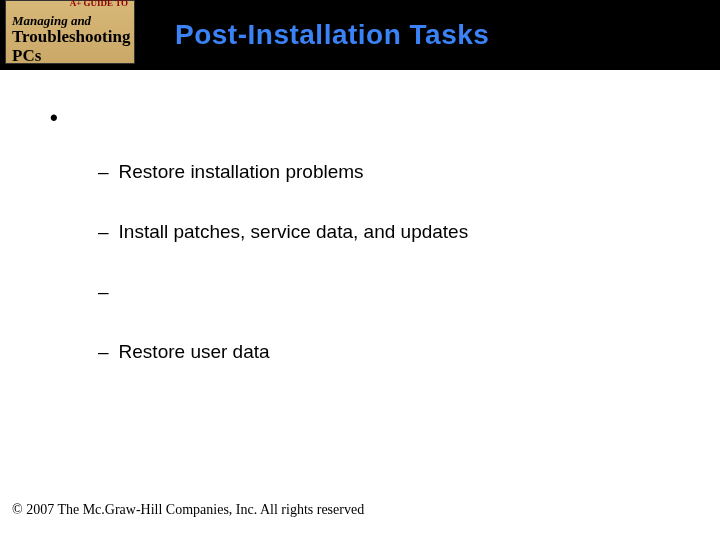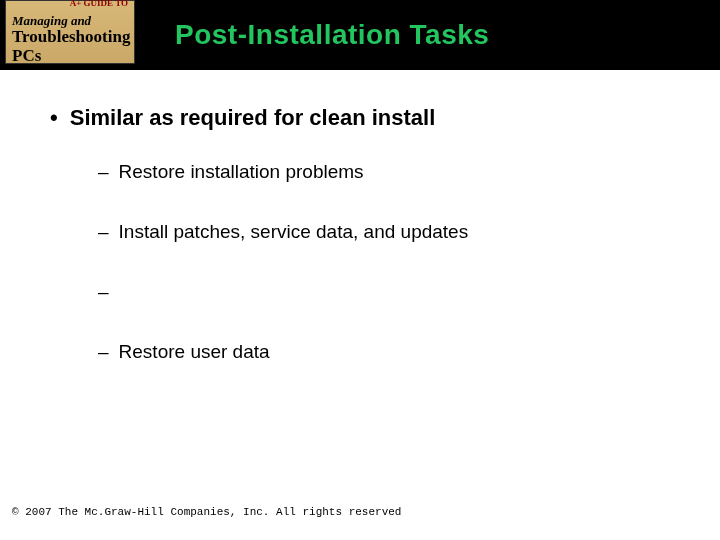--- a/index.html
+++ b/index.html
@@ -51,21 +51,21 @@
       font-style: italic;
       line-height: 1.1;
     }
     .book-badge-line2 {
       color: #000;
       font-size: 17px;
       font-weight: bold;
       line-height: 1.1;
     }
     .slide-title {
-      color: #22c55e;
+      color: #3b82f6;
       font-size: 28px;
       font-weight: bold;
       margin-left: 175px;
       letter-spacing: 0.5px;
     }
     .content {
       padding: 35px 40px 0 50px;
     }
     .bullet-main {
       font-size: 22px;
@@ -90,41 +90,40 @@
       display: flex;
       align-items: flex-start;
     }
     .sub-dash {
       margin-right: 10px;
     }
     .footer {
       position: absolute;
       bottom: 22px;
       left: 12px;
-      font-size: 11px;
+      font-size: 14px;
       color: #000;
-      font-family: Liberation Mono, monospace;
+      font-family: Liberation Serif, serif;
     }
   </style>
 </head>
 <body>
 
 <div class="header-bar">
   <div class="book-badge">
     <div class="book-badge-top">A+ GUIDE TO</div>
     <div class="book-badge-line1">Managing and</div>
     <div class="book-badge-line2">Troubleshooting PCs</div>
   </div>
   <div class="slide-title">Post-Installation Tasks</div>
 </div>
 
 <div class="content">
   <div class="bullet-main">
     <span class="bullet-dot">•</span>
-    <span>Similar as required for clean install</span>
   </div>
   <div class="sub-list">
     <div class="sub-item">
       <span class="sub-dash">–</span>
       <span>Restore installation problems</span>
     </div>
     <div class="sub-item">
       <span class="sub-dash">–</span>
       <span>Install patches, service data, and updates</span>
     </div>

